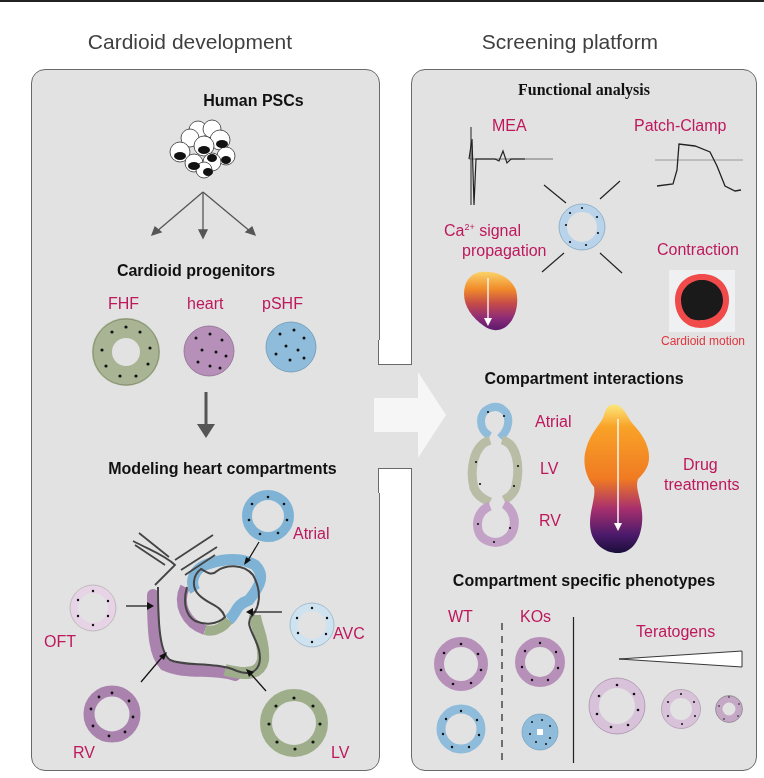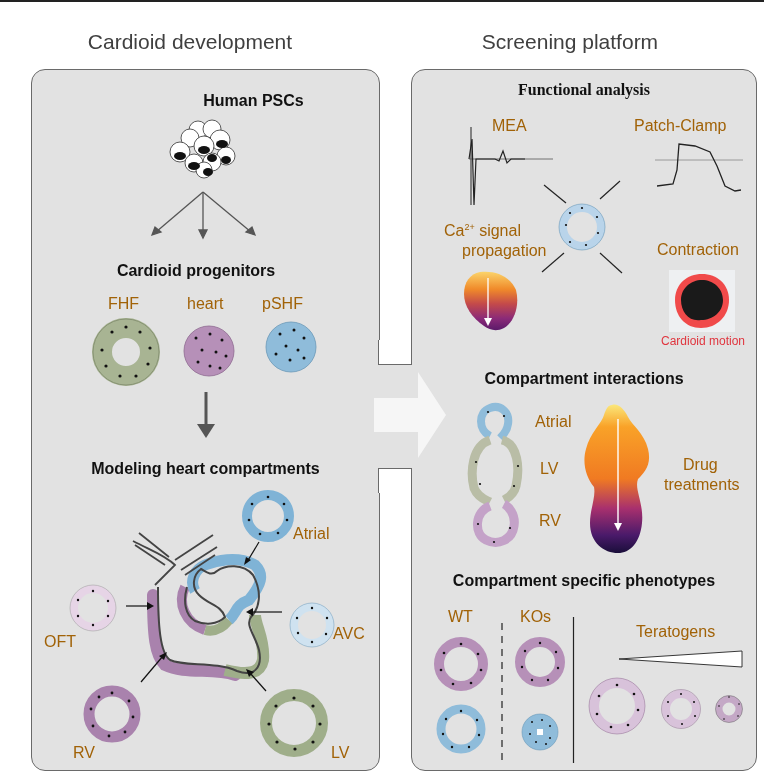--- a/index.html
+++ b/index.html
@@ -1,21 +1,21 @@
 <!DOCTYPE html>
 <html><head>
 <meta charset="utf-8">
 <style>
   html, body { margin:0; padding:0; background:#ffffff; }
   body { width:764px; height:778px; position:relative; overflow:hidden; font-family:"Liberation Sans", sans-serif; color:#111; }
   .topline { position:absolute; left:0; top:0; width:764px; height:2px; background:#222; }
   .col-title { position:absolute; top:30px; font-size:21px; color:#404040; text-align:center; }
   .panel { position:absolute; background:#e2e2e2; border:1.5px solid #6a6a6a; border-radius:14px; box-sizing:border-box; }
   .heading { position:absolute; font-weight:bold; font-size:16px; color:#111; text-align:center; white-space:nowrap; }
-  .lbl { position:absolute; font-size:16px; color:#a16207; white-space:nowrap; }
+  .lbl { position:absolute; font-size:16px; color:#be185d; white-space:nowrap; }
   .lbl-red { position:absolute; font-size:12px; color:#e0353e; white-space:nowrap; }
   svg { position:absolute; overflow:visible; }
 </style>
 </head>
 <body>
 
 <div class="topline"></div>
 
 <div class="col-title" style="left:40px;width:300px;">Cardioid development</div>
 <div class="col-title" style="left:420px;width:300px;">Screening platform</div>
@@ -114,21 +114,21 @@
       <circle cx="26" cy="40" r="1.5"></circle>
       <circle cx="40" cy="38" r="1.5"></circle>
     </g>
 </svg>
 
 <svg style="left:196px;top:392px;" width="20" height="54">
   <line x1="10" y1="0" x2="10" y2="36" stroke="#555" stroke-width="3"></line>
   <polygon points="1,32 19,32 10,46" fill="#555"></polygon>
 </svg>
 
-<div class="heading" style="left:31px;width:349px;top:460px;">Modeling heart compartments</div>
+<div class="heading" style="left:48px;width:349px;top:460px;">Modeling heart compartments</div>
 
 <svg style="left:125px;top:525px;" width="150" height="160">
   <path d="M28,70 C28,110 30,130 40,140 C60,150 90,142 110,150" fill="none" stroke="#a982ad" stroke-width="12" stroke-linecap="round"></path>
   <path d="M100,145 C120,150 135,150 138,135 C140,115 130,100 130,90" fill="none" stroke="#9fae8a" stroke-width="12"></path>
   <path d="M60,62 C52,78 60,98 80,105" fill="none" stroke="#a982ad" stroke-width="10"></path>
   <path d="M80,105 C92,108 100,100 104,95" fill="none" stroke="#9fae8a" stroke-width="10"></path>
   <path d="M104,95 C112,88 110,80 124,75 C136,60 140,50 130,40 C112,30 90,36 80,40 C70,44 64,56 70,66" fill="none" stroke="#7fb3d6" stroke-width="11"></path>
   <path d="M10,20 L40,40 M14,8 L44,32 M50,35 L88,10 M56,45 L92,22 M30,60 L50,40 C40,30 25,25 8,16 M60,50 L90,30" fill="none" stroke="#444" stroke-width="1.8"></path>
   <path d="M33,62 C33,100 35,128 45,135 C60,142 90,136 112,146 C128,152 138,144 134,125 C130,110 120,100 126,92 C134,84 138,68 128,50 C118,38 100,40 92,46 C86,52 80,46 76,44 C68,50 66,62 74,70 C84,80 96,80 100,92 C92,100 80,100 70,96 C60,90 58,76 62,62" fill="none" stroke="#444" stroke-width="2"></path>
 </svg>

